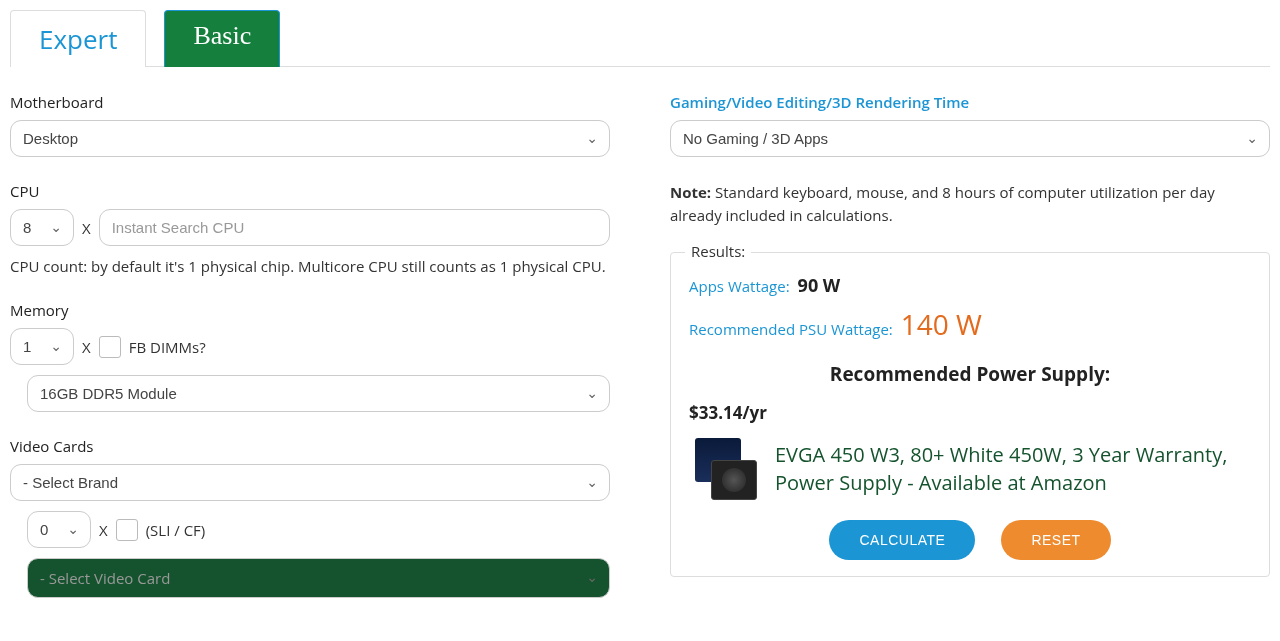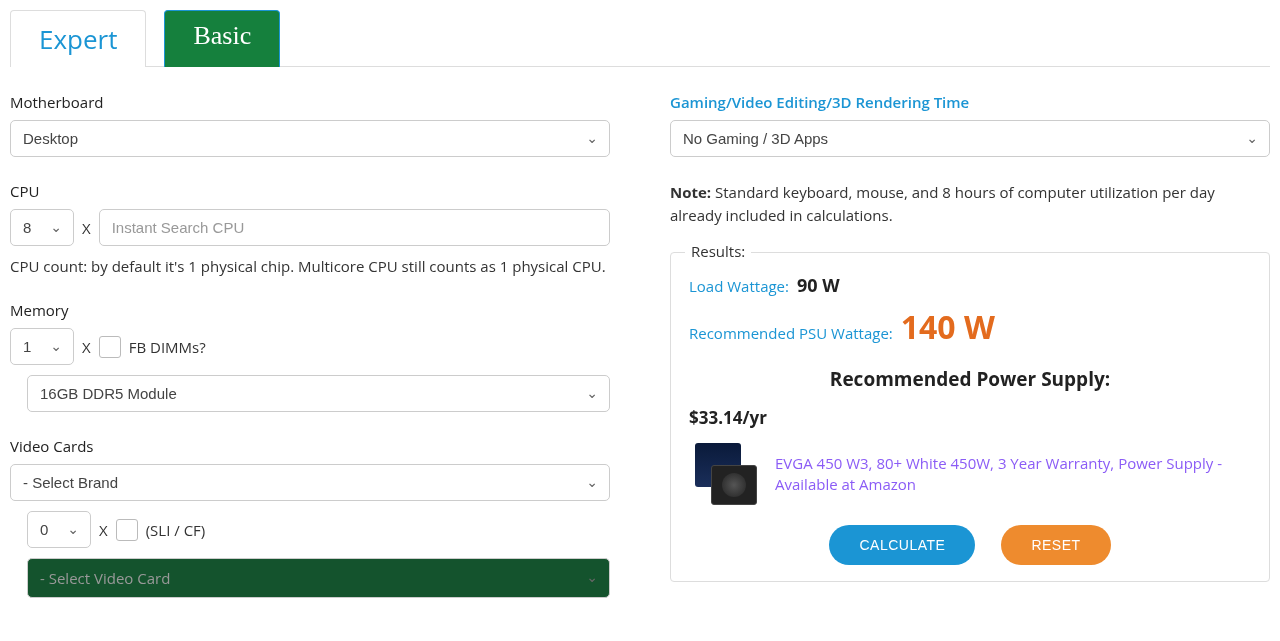--- a/index.html
+++ b/index.html
@@ -60,21 +60,21 @@
     font-weight: 600;
     color: #1b95d4;
     margin-bottom: 8px;
     display: block;
   }
   select, input[type="text"], .select-like {
     width: 100%;
     padding: 9px 12px;
     font-size: 15px;
     border: 1px solid #ccc;
-    border-radius: 5px;
+    border-radius: 11px;
     background: #fff;
     color: #444;
     appearance: none;
     -webkit-appearance: none;
   }
   .select-wrap { position: relative; }
   .select-wrap::after {
     content: "⌄";
     position: absolute;
     right: 12px;
@@ -134,21 +134,21 @@
     color: #333;
   }
   .result-row {
     margin-bottom: 8px;
     display: flex;
     align-items: baseline;
     gap: 8px;
   }
   .result-label { color: #1b95d4; font-size: 15px; }
   .result-value { font-weight: 700; color: #222; font-size: 18px; }
-  .result-value-big { font-weight: 700; color: #e36b1e; font-size: 32px; }
+  .result-value-big { font-weight: 400; color: #e36b1e; font-size: 28px; }
   .rec-title {
     text-align: center;
     font-weight: 700;
     font-size: 19px;
     color: #222;
     margin: 18px 0 14px;
   }
   .product-row {
     display: flex;
     align-items: center;
@@ -177,22 +177,22 @@
     left: 22px; top: 22px;
   }
   .psu-fan {
     position: absolute;
     width: 24px; height: 24px;
     border-radius: 50%;
     background: radial-gradient(#555, #222);
     left: 33px; top: 30px;
   }
   .product-link {
-    color: #8b5cf6;
-    font-size: 15px;
+    color: #14532d;
+    font-size: 20px;
     line-height: 1.4;
     cursor: pointer;
   }
   .btn-row {
     display: flex;
     gap: 26px;
     justify-content: center;
     margin-top: 8px;
   }
   .btn {
@@ -300,21 +300,21 @@
     </div>
 
     <div class="note-text">
       <strong>Note:</strong><span> Standard keyboard, mouse, and 8 hours of computer utilization per day already included in calculations.</span>
     </div>
 
     <div class="results">
       <span class="results-legend">Results:</span>
 
       <div class="result-row">
-        <span class="result-label">Load Wattage:</span>
+        <span class="result-label">Apps Wattage:</span>
         <span class="result-value">90 W</span>
       </div>
       <div class="result-row">
         <span class="result-label">Recommended PSU Wattage:</span>
         <span class="result-value-big">140 W</span>
       </div>
 
       <div class="rec-title">Recommended Power Supply:</div>
 
       <div class="result-row">

